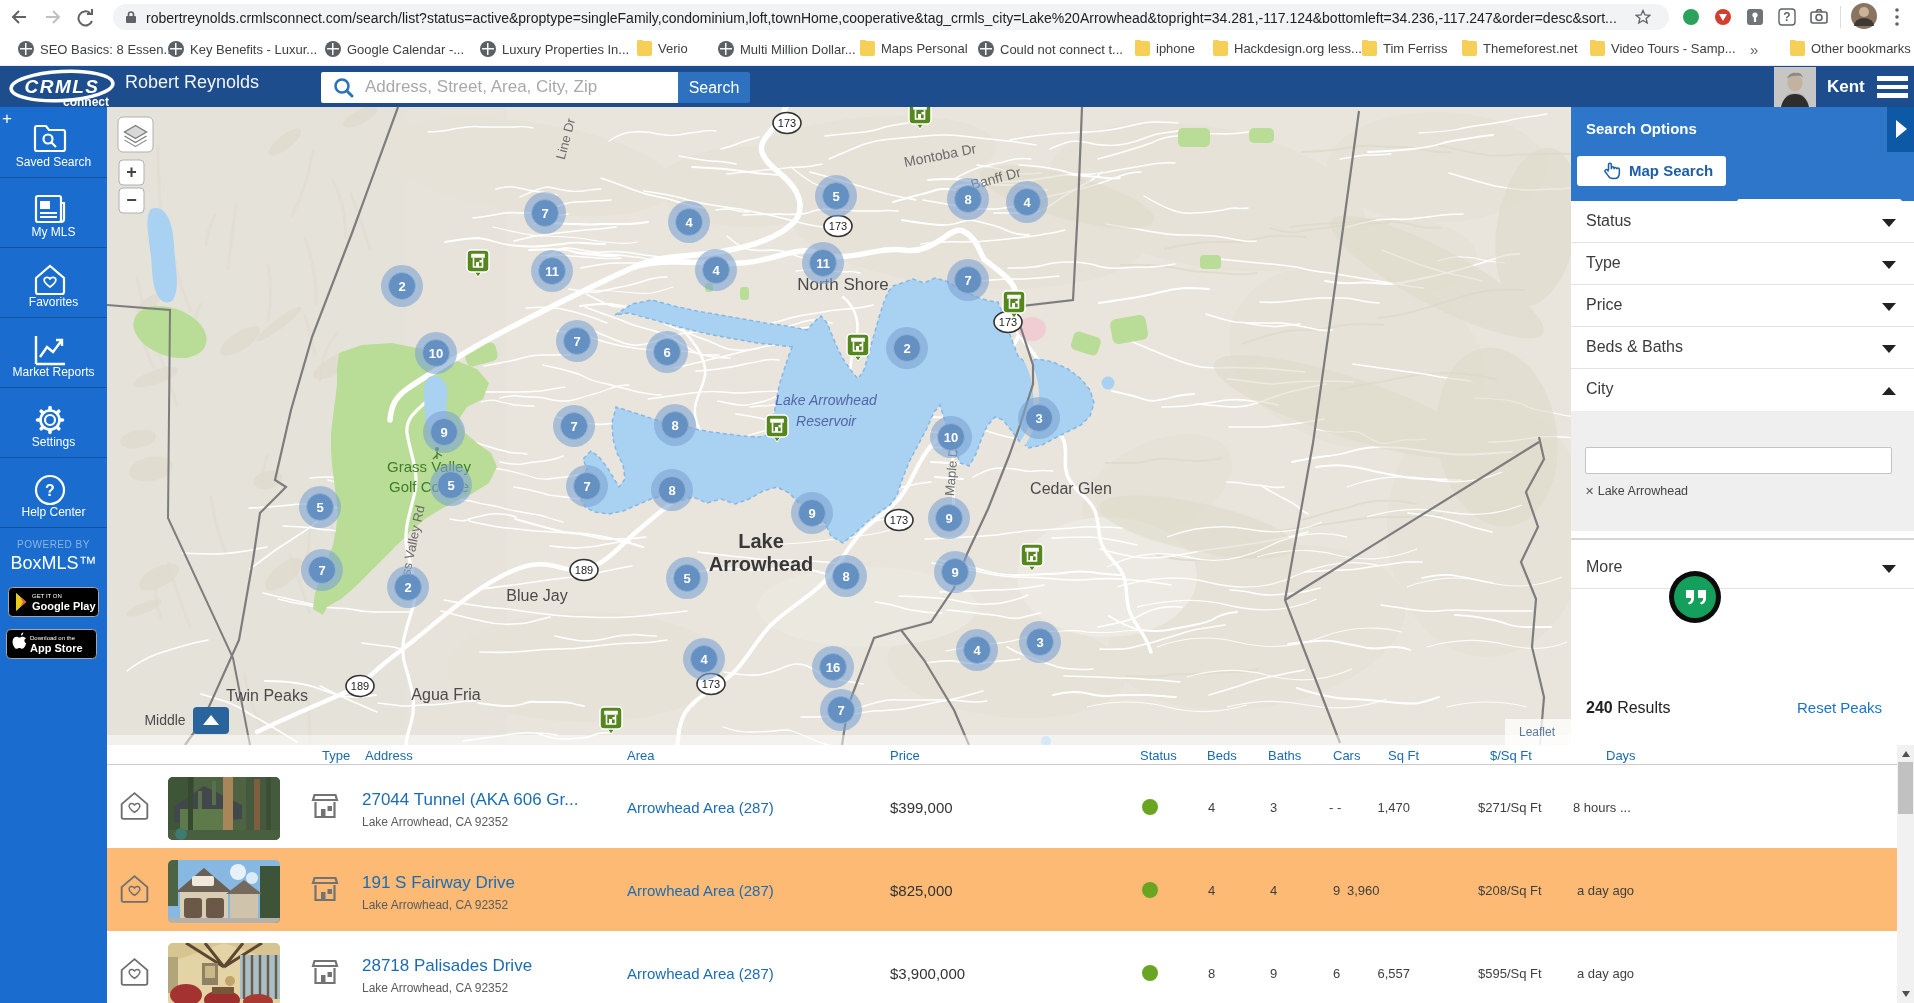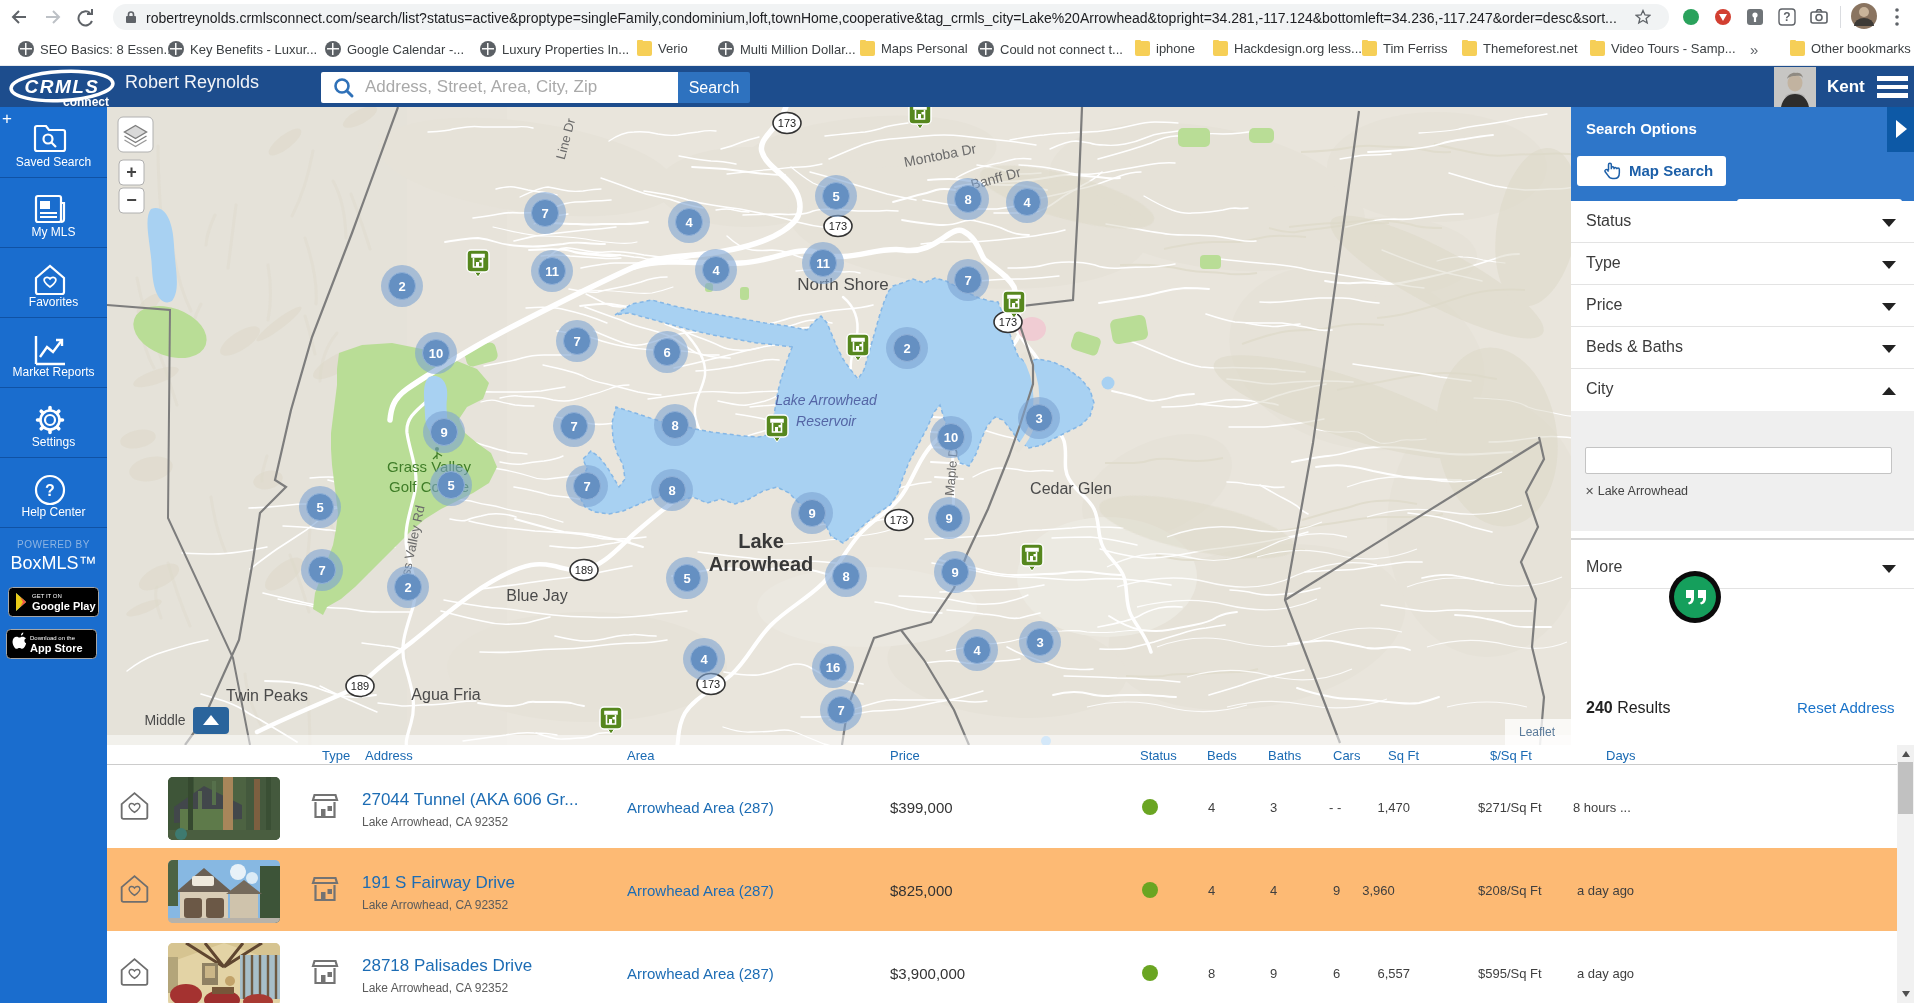--- a/index.html
+++ b/index.html
@@ -915,21 +915,21 @@
       <div class="t">More</div>
       <div class="ch"></div>
     </div>
   <svg class="abs" style="left:97px;top:463px" width="54" height="54">
       <circle cx="27" cy="27" r="26" fill="#0b0b0b"></circle>
       <circle cx="27" cy="27" r="21" fill="#159f5c"></circle>
       <path d="M18 20 h8 v8 a6.5 6.5 0 0 1-5 6.6 l-1-1.8 a4.5 4.5 0 0 0 3-4.8 h-5 Z" fill="#fff"></path>
       <path d="M30 20 h8 v8 a6.5 6.5 0 0 1-5 6.6 l-1-1.8 a4.5 4.5 0 0 0 3-4.8 h-5 Z" fill="#fff"></path>
     </svg>
   <div class="abs" style="left:15px;top:592px;font-size:16px;color:#222"><b>240</b> Results</div>
-  <div class="abs" style="left:226px;top:592px;font-size:15px;color:#1a73c9">Reset Address</div>
+  <div class="abs" style="left:226px;top:592px;font-size:15px;color:#1a73c9">Reset Peaks</div>
 </div>
 
 <div id="tablearea">
   <div class="abs" style="left:0;top:0;width:1807px;height:20px;background:#fff;border-bottom:1px solid #ccc">
     <div class="th" style="left:215px">Type</div>
     <div class="th" style="left:258px">Address</div>
     <div class="th" style="left:520px">Area</div>
     <div class="th" style="left:783px">Price</div>
     <div class="th" style="left:1033px">Status</div>
     <div class="th" style="left:1100px">Beds</div>
@@ -1026,21 +1026,21 @@
         </g>
       </svg>
     <div class="addr" style="left:255px;top:25px">191 S Fairway Drive</div>
     <div class="sub" style="left:255px;top:50px">Lake Arrowhead, CA 92352</div>
     <div class="areacell" style="left:520px;top:34px">Arrowhead Area (287)</div>
     <div class="price" style="left:783px;top:34px">$825,000</div>
     <div class="abs" style="left:1035px;top:34px;width:16px;height:16px;border-radius:50%;background:#6aa522"></div>
     <div class="cell" style="left:1101px;top:35px">4</div>
     <div class="cell" style="left:1163px;top:35px">4</div>
     <div class="cell" style="left:1226px;top:35px">9</div>
-    <div class="cell" style="left:1240px;top:35px;width:63px;text-align:center">3,960</div>
+    <div class="cell" style="left:1240px;top:35px;width:63px;text-align:left">3,960</div>
     <div class="cell" style="left:1371px;top:35px">$208/Sq Ft</div>
     <div class="cell" style="left:1470px;top:35px">a day ago</div>
   </div>
   <div class="row" style="top:186px;background:#fff;height:72px">
     <svg class="abs hh" style="left:11px;top:25px" width="33" height="32" viewBox="0 0 36 34">
         <g fill="none" stroke="#6e6e6e" stroke-width="2">
           <path d="M4 15 L18 3 L32 15 V29 a2 2 0 0 1-2 2 H6 a2 2 0 0 1-2-2 Z"></path>
           <path d="M18 24 c-5-3.5-7-6-5.5-8.5 c1.2-1.8 4-1.5 5.5 0.4 c1.5-1.9 4.3-2.2 5.5-0.4 c1.5 2.5-0.5 5-5.5 8.5 Z" stroke-width="1.6"></path>
         </g>
       </svg>

